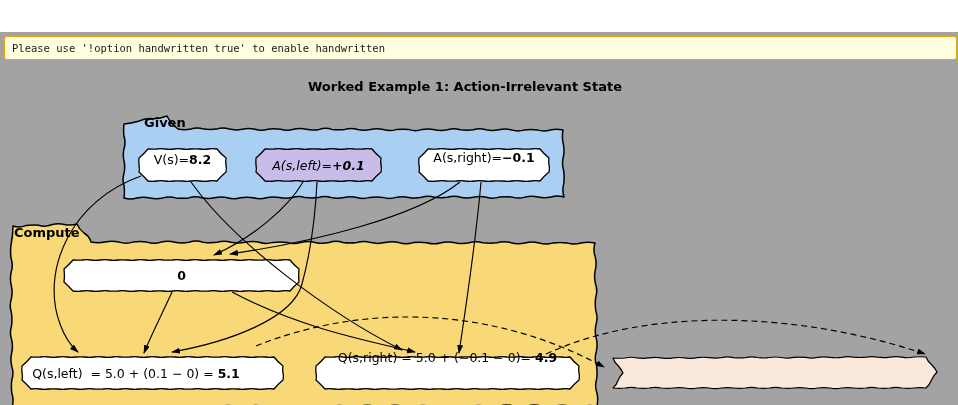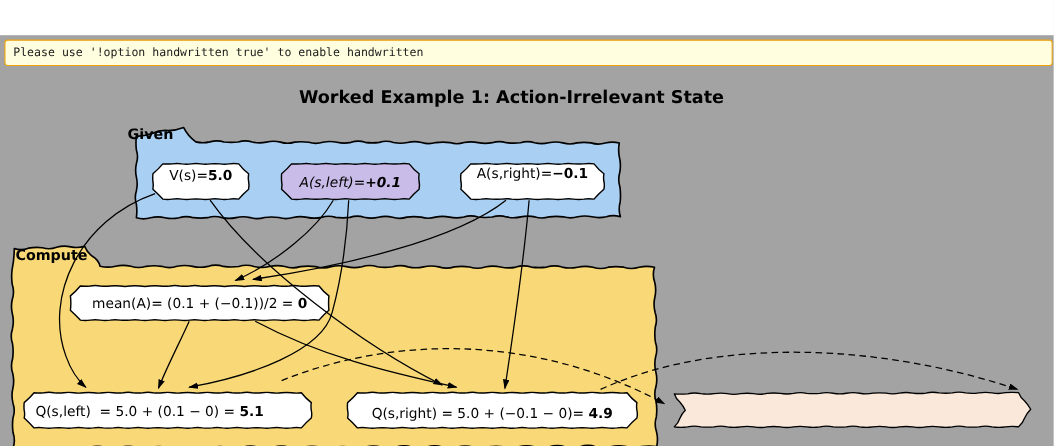--- a/index.html
+++ b/index.html
@@ -3,21 +3,21 @@
 <meta charset="utf-8">
 <style>
   html,body{margin:0;padding:0;background:#fff;}
   .stage{position:relative;width:958px;height:405px;background:#a3a3a3;overflow:hidden;
          font-family:"DejaVu Sans",sans-serif;color:#000;margin-top:32px;}
   .banner{position:absolute;left:4px;top:4px;width:944px;height:22px;
           background:var(--banner-bg,#FFFFE0);border:1px solid var(--banner-border,#F0A30A);
           border-radius:3px;display:flex;align-items:center;padding-left:7px;}
   .banner-text{font:10.5px "DejaVu Sans Mono",monospace;color:#1a1a1a;}
   .title{position:absolute;left:0;top:47px;width:930px;text-align:center;
-         font-size:16px;font-weight:bold;}
+         font-size:13px;font-weight:bold;}
   svg.canvas{position:absolute;left:0;top:0;width:958px;height:405px;}
   .cluster-label{position:absolute;font-size:13px;font-weight:bold;}
   .lbl{position:absolute;display:flex;align-items:center;justify-content:center;
        font-size:12.5px;white-space:pre;}
   .note-lbl{position:absolute;display:flex;align-items:center;justify-content:center;
        font-size:12.5px;}
   .caption{position:absolute;left:0;top:380px;width:935px;text-align:center;font-size:12.5px;}
   .edge{stroke:#000;fill:none;stroke-width:1.15px;}
   .edge.dashed{stroke-dasharray:6 4;}
 </style>
@@ -58,37 +58,37 @@
       <path class="edge" marker-end="url(#arrow)" d="M 317 150 C 315 192, 309 226, 302 252 C 293 287, 228 310, 172 320"></path>
       <path class="edge" marker-end="url(#arrow)" d="M 172 260 C 163 280, 152 301, 144 321"></path>
       <path class="edge" marker-end="url(#arrow)" d="M 191 150 C 235 212, 332 283, 402 318"></path>
       <path class="edge" marker-end="url(#arrow)" d="M 232 260 C 292 292, 352 306, 415 320"></path>
       <path class="edge" marker-end="url(#arrow)" d="M 481 150 C 476 208, 467 268, 459 321"></path>
       <path class="edge dashed" marker-end="url(#arrow)" d="M 256 314 C 350 276, 480 268, 604 335"></path>
       <path class="edge dashed" marker-end="url(#arrow)" d="M 546 322 C 650 274, 800 280, 925 322"></path>
     </g>
   </svg>
 
-  <div class="cluster-label" style="left:116px;top:83px;">Given</div>
+  <div class="cluster-label" style="left:144px;top:83px;">Given</div>
   <div class="cluster-label" style="left:14px;top:193px;">Compute</div>
 
   <div class="lbl" style="left:139px;top:117px;width:87px;height:20px;">
-    <span>V(s)=</span><b>5.0</b>
+    <span>V(s)=</span><b>8.2</b>
   </div>
   <div class="lbl" style="left:256px;top:117px;width:125px;height:32px;font-style:italic;">
     <span>A(s,left)=</span><b>+0.1</b>
   </div>
   <div class="lbl" style="left:419px;top:117px;width:130px;height:16px;">
     <span>A(s,right)=</span><b>−0.1</b>
   </div>
   <div class="lbl" style="left:64px;top:228px;width:235px;height:31px;">
-    <span>mean(A)= (0.1 + (−0.1))/2 = </span><b>0</b>
+    <b>0</b>
   </div>
   <div class="lbl" style="left:22px;top:325px;width:228px;height:32px;">
     <span>Q(s,left)  = 5.0 + (0.1 − 0) = </span><b>5.1</b>
   </div>
-  <div class="lbl" style="left:316px;top:327px;width:263px;height:32px;">
+  <div class="lbl" style="left:316px;top:309px;width:263px;height:32px;">
     <span>Q(s,right) = 5.0 + (−0.1 − 0)= </span><b>4.9</b>
   </div>
 
 
 
 </div>
 
 </body></html>

